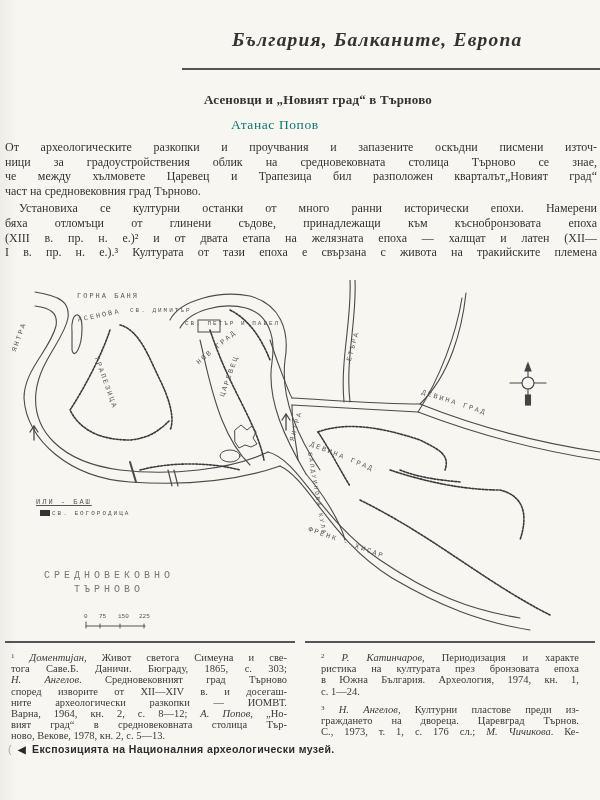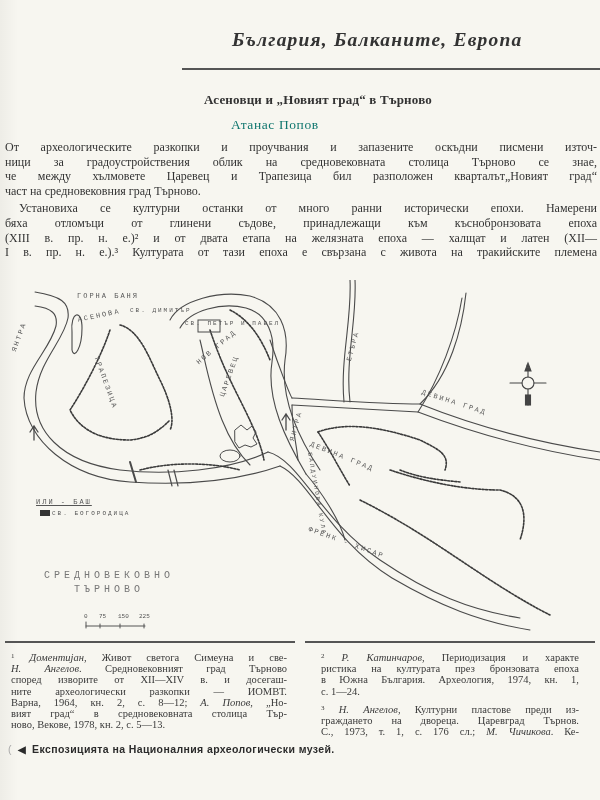--- a/index.html
+++ b/index.html
@@ -188,20 +188,21 @@
   <span class="map-label" style="left:139px; top:333px; font-size:6px; letter-spacing:0;">225</span>
   <span class="map-label" style="left:526px; top:83px; font-size:6px; letter-spacing:0;">С</span>
 </div>
 
 <div class="footnote-rule" style="left:5px; width:290px;"></div>
 <div class="footnote-rule" style="left:305px; width:290px;"></div>
 
 <div class="footnotes" style="left:5px; width:288px;">
   <div class="fn">
     <span class="line"><sup>1</sup> <i>Доментијан</i>, <span>Живот светога Симеуна и све-</span></span>
+    <span class="line">тога Саве.Б. Даничи. Бюграду, 1865, с. 303;</span>
     <span class="line"><i>Н. Ангелов</i>. <span>Средновековният град Търново</span></span>
     <span class="line">според изворите от XII—XIV в. и досегаш-</span>
     <span class="line">ните археологически разкопки — ИОМВТ.</span>
     <span class="line"><span>Варна, 1964, кн. 2, с. 8—12;</span> <i>А. Попов</i>, <span>„Но-</span></span>
     <span class="line">вият град“ в средновековната столица Тър-</span>
     <span class="line last">ново, Векове, 1978, кн. 2, с. 5—13.</span>
   </div>
 </div>
 
 <div class="footnotes" style="left:315px; width:270px;">

